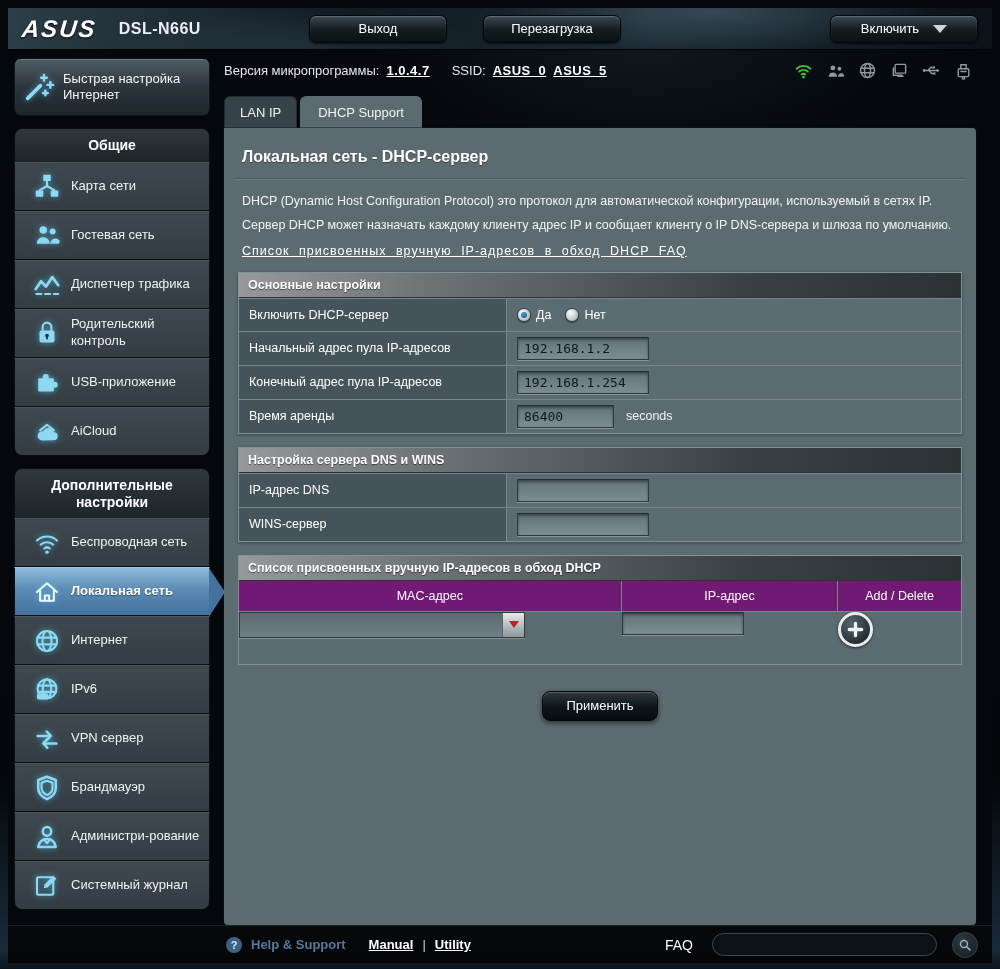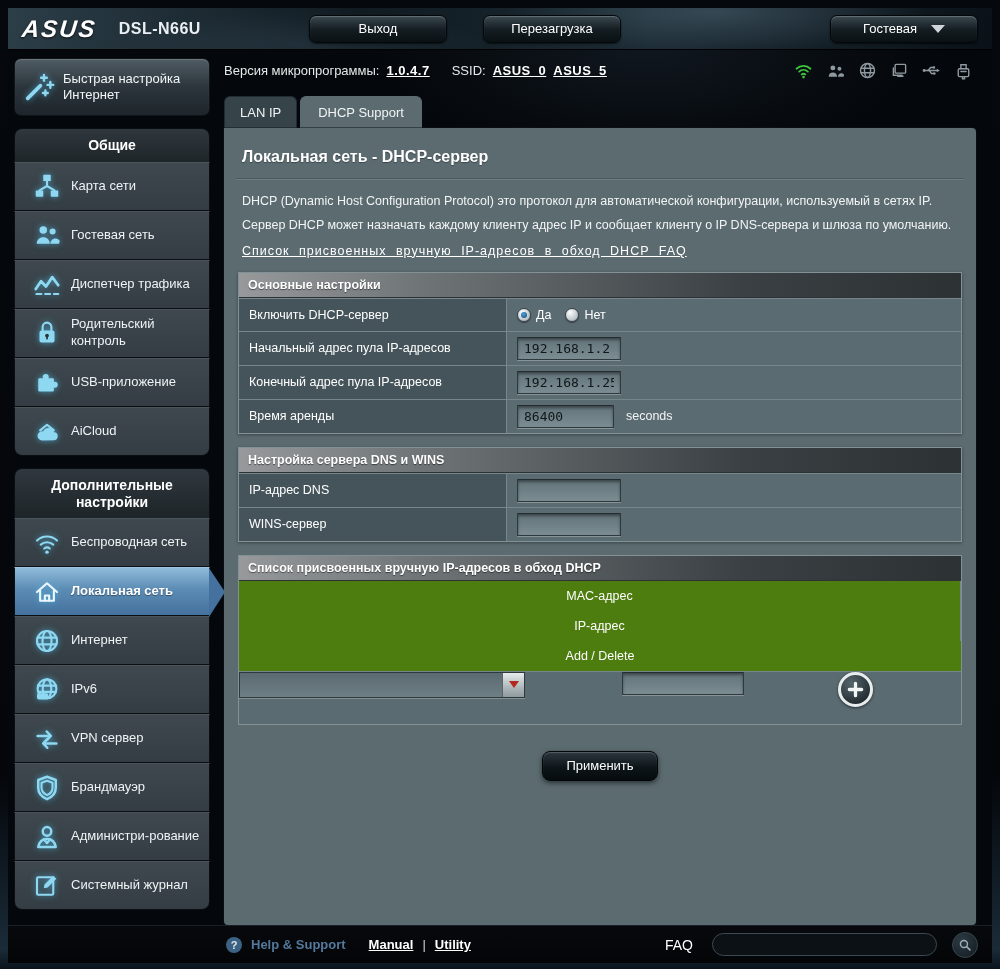--- a/index.html
+++ b/index.html
@@ -129,21 +129,21 @@
     font-size:12.5px; font-weight:bold; color:#fff; text-shadow:0 1px 1px rgba(0,0,0,.5);
     border-bottom:1px solid #2b3336;
   }
   .frow { display:flex; border-top:1px solid #76868b; }
   .frow:first-of-type { border-top:none; }
   .fl { flex:0 0 268px; background:#45545a; padding:9px 10px; font-size:12.5px; color:#fff;
         border-right:1px solid #76868b; display:flex; align-items:center; }
   .fv { flex:1; background:#5a6b71; padding:5px 10px; display:flex; align-items:center; font-size:12.5px; color:#f2f4f5; }
 
   input.txt {
-    width:104px; height:23px;
+    width:132px; height:23px;
     background:linear-gradient(180deg,#62737a 0%,#7b8d93 100%);
     border:1px solid #2e393e; border-top-color:#232c30;
     box-shadow: inset 0 2px 3px rgba(0,0,0,.4), 0 1px 0 rgba(255,255,255,.28);
     color:#10171a; font-family:"DejaVu Sans Mono", monospace; font-size:13px;
     padding:2px 6px; border-radius:1px;
   }
   .unit { margin-left:12px; }
 
   .rgroup { display:flex; gap:14px; }
   .rlabel { display:flex; align-items:center; gap:5px; cursor:pointer; color:#fff; }
@@ -152,21 +152,21 @@
     background:radial-gradient(circle at 35% 30%, #fdfdfd, #b9c2c6 70%, #8d979c);
     border:1px solid #39444a; box-shadow:0 1px 1px rgba(0,0,0,.4); cursor:pointer; position:relative;
   }
   input[type=radio]:checked::after {
     content:''; position:absolute; inset:3px; border-radius:50%;
     background:radial-gradient(circle at 40% 35%, #4da0dc, #14476e);
   }
 
   
   .mtable { margin:2px 2px 0; border:1px solid #829196; }
-  .mhead { display:flex; background:#4d7c0f;flex-direction:column; }
+  .mhead { display:flex; background:#701a75; }
   .mhead .mc { padding:8px 4px; font-size:12.5px; color:#fff; text-align:center;
                border-right:1px solid #76868b; display:flex; align-items:center; justify-content:center; }
   .mc:last-child { border-right:none; }
   .mc.c1 { flex:0 0 53%; } .mc.c2 { flex:0 0 30%; } .mc.c3 { flex:1; }
   .mbody { display:flex; background:#5a6b71; border-top:1px solid #76868b; }
   .mbody .mc { min-height:52px; }
 
   .macsel { display:flex; width:286px; height:26px; cursor:pointer;
     border:1px solid #2e393e; box-shadow: inset 0 2px 3px rgba(0,0,0,.35), 0 1px 0 rgba(255,255,255,.25); }
   .macsel .val { flex:1; background:linear-gradient(180deg,#5a6a70,#6e7f85); }
@@ -226,21 +226,21 @@
 
 <div class="page">
 <div class="inner">
 
   <div class="hdr">
     <span class="brand">ASUS</span>
     <span class="model">DSL-N66U</span>
     <div class="hdr-btn logout">Выход</div>
     <div class="hdr-btn">Перезагрузка</div>
     <div class="hdr-btn lang-btn">
-      <span>Гостевая</span>
+      <span>Включить</span>
       <span class="lang-arrow"></span>
     </div>
   </div>
 
   <div class="main">
 
     <div class="sidebar">
       <div class="qis">
         <span class="icobox">
           <svg viewBox="0 0 24 24">

